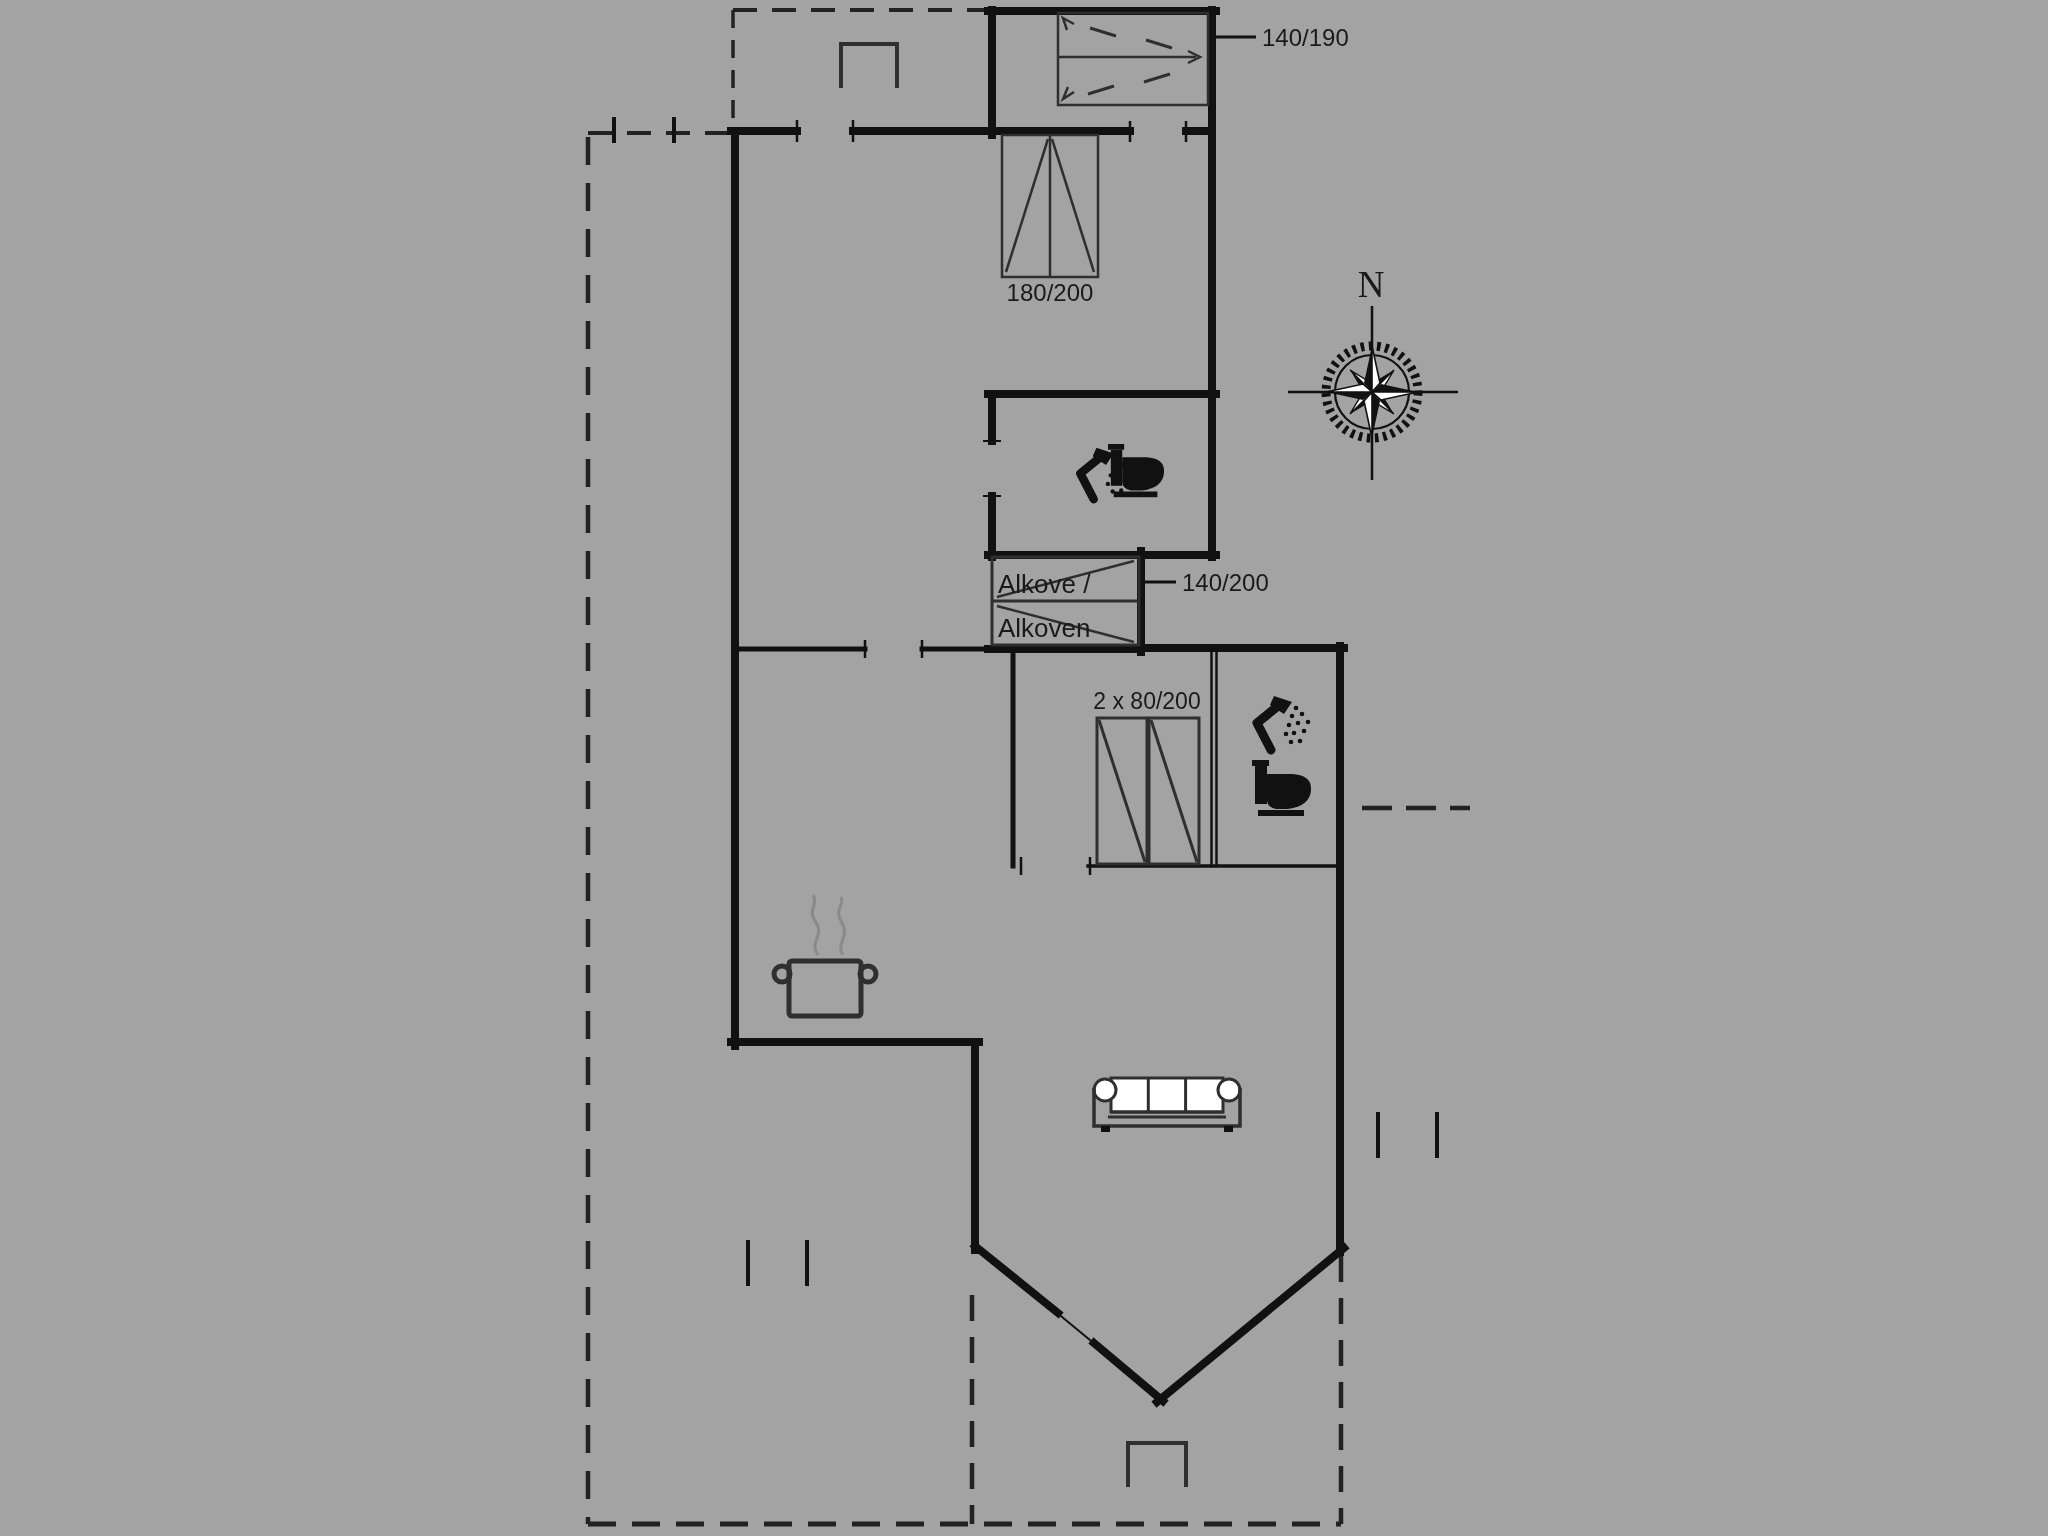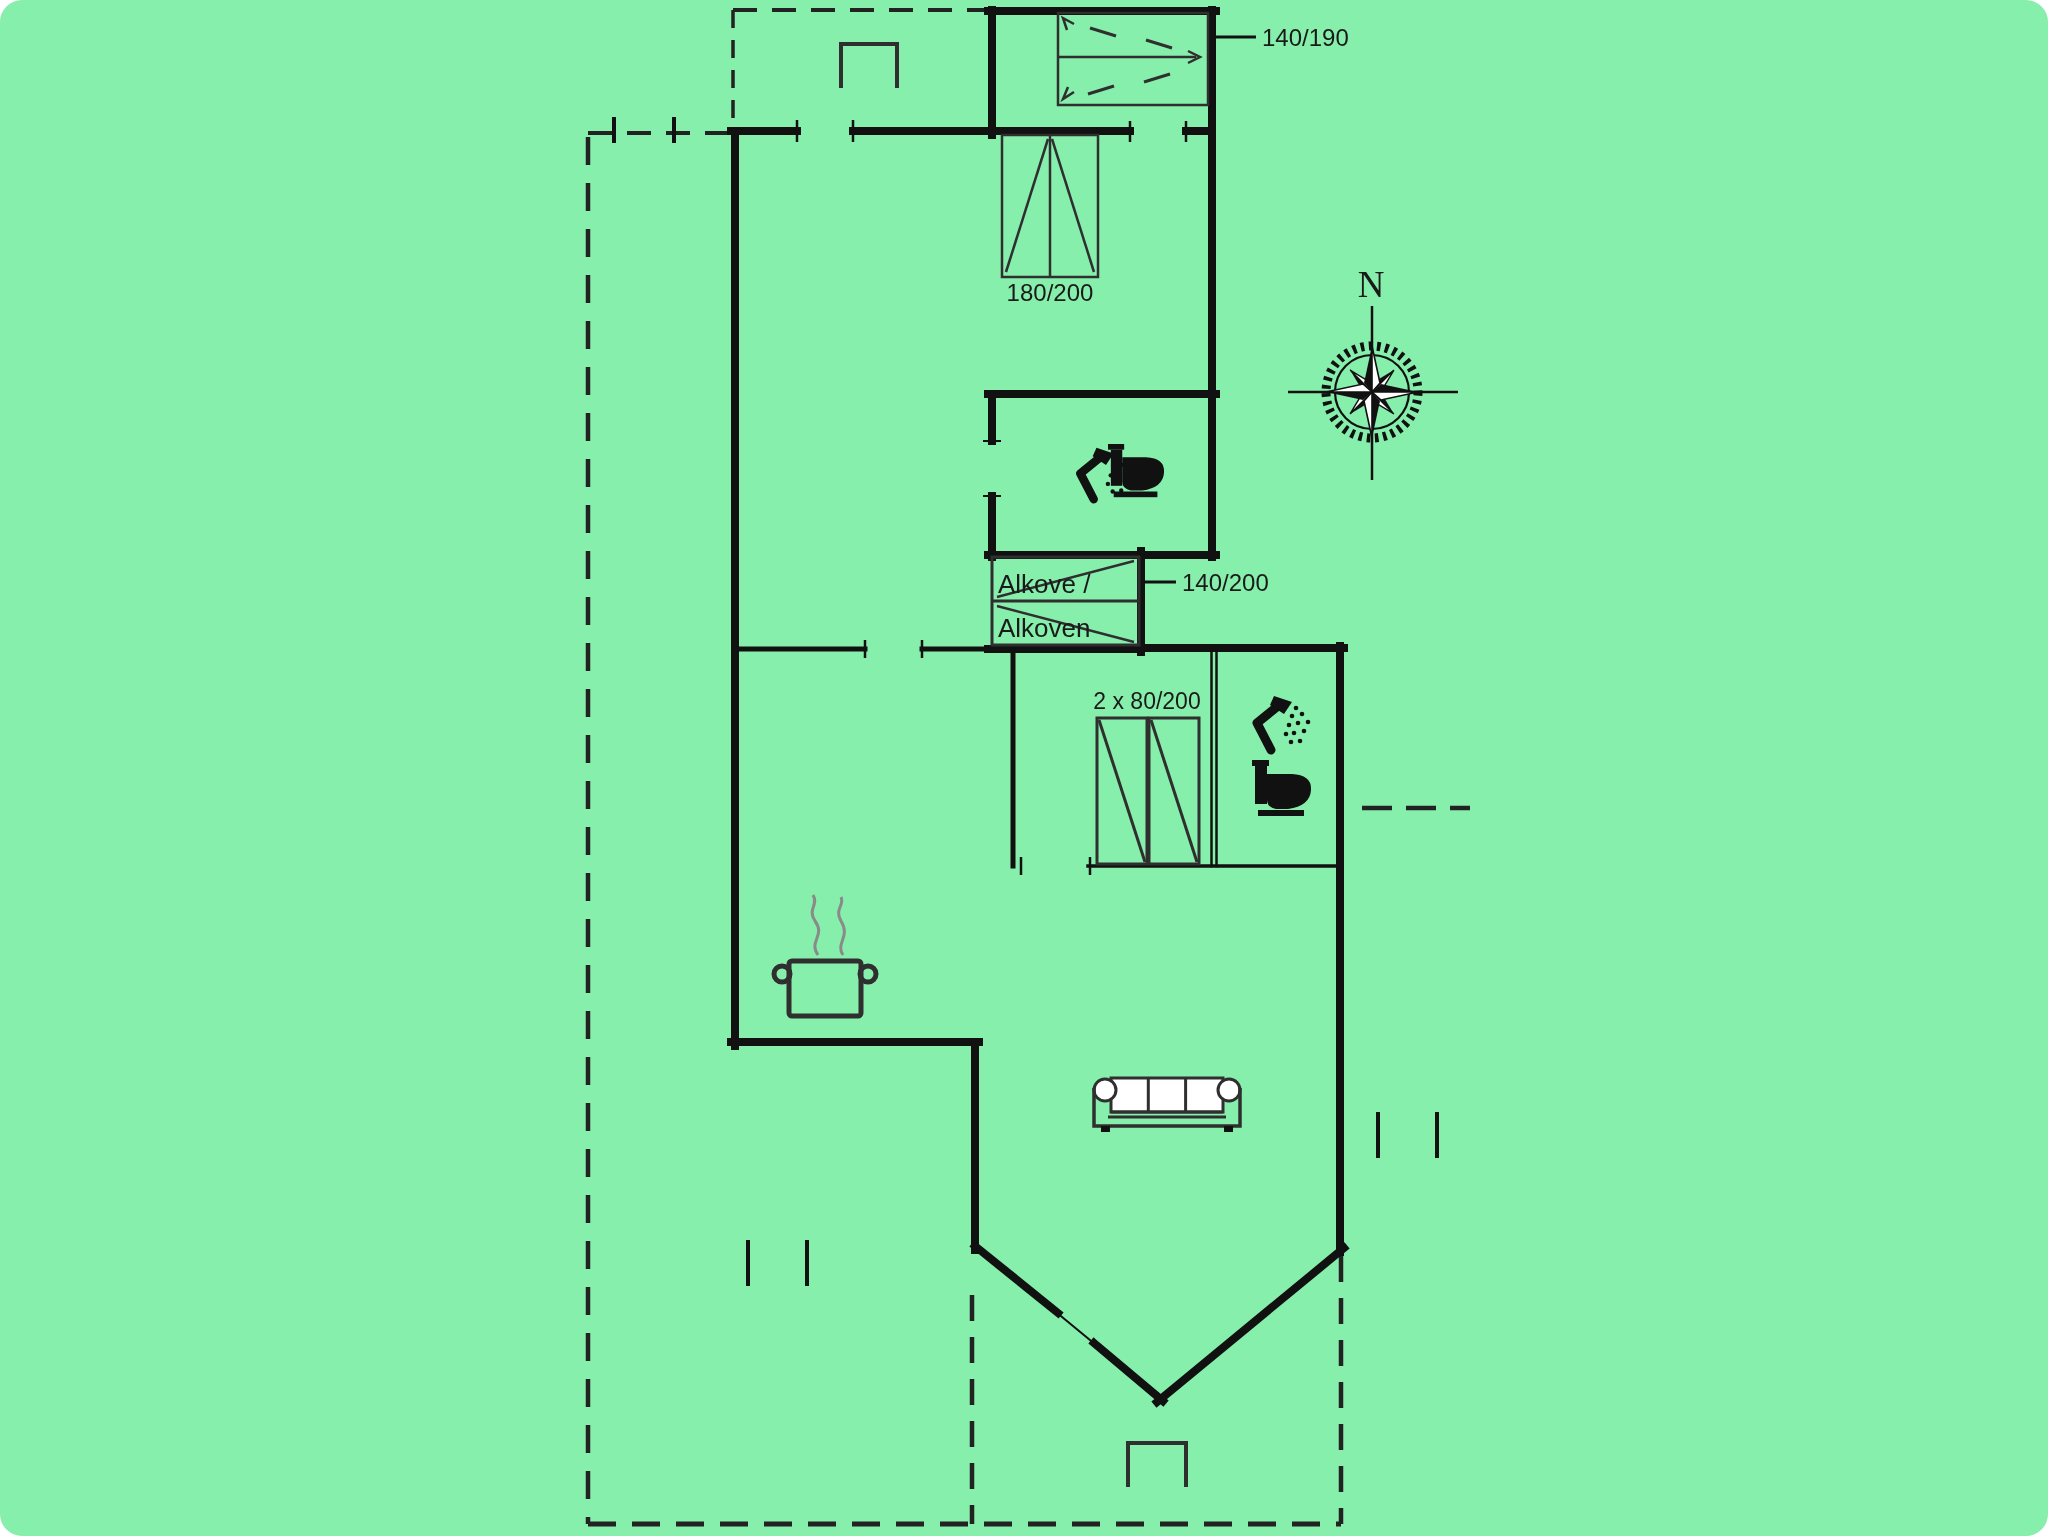--- a/index.html
+++ b/index.html
@@ -3,21 +3,21 @@
 <meta charset="utf-8">
 <style>
   :root{
     --wall:#111111;
     --furn:#2f2f2f;
     --dash:#222222;
     --text:#1a1a1a;
     --steam:#8a8a8a;
   }
   html,body{margin:0;padding:0;background:#ffffff;}
-  .stage{position:relative;width:2048px;height:1536px;background:#86efac;overflow:hidden;border-radius:22px;}
+  .stage{position:relative;width:2048px;height:1536px;background:#a3a3a3;overflow:hidden;}
   svg{position:absolute;left:0;top:0;}
   .w{stroke:var(--wall);fill:none;}
   .f{stroke:var(--furn);fill:none;}
   .ff{fill:var(--wall);stroke:none;}
   .d{stroke:var(--dash);fill:none;}
   .steam{stroke:var(--steam);fill:none;}
   text{fill:var(--text);font-family:"Liberation Sans", sans-serif;}
   .serif{font-family:"Liberation Serif", serif;}
 </style>
 </head>

